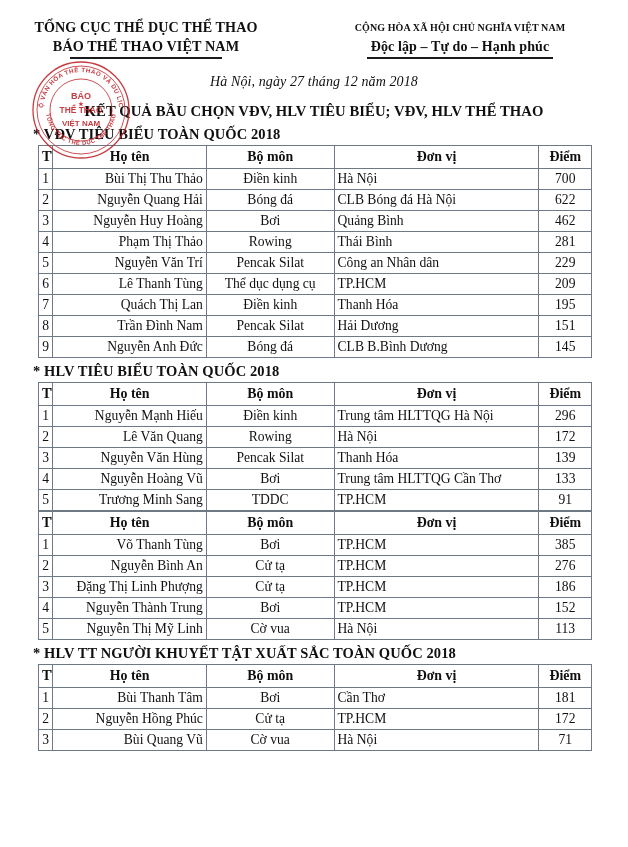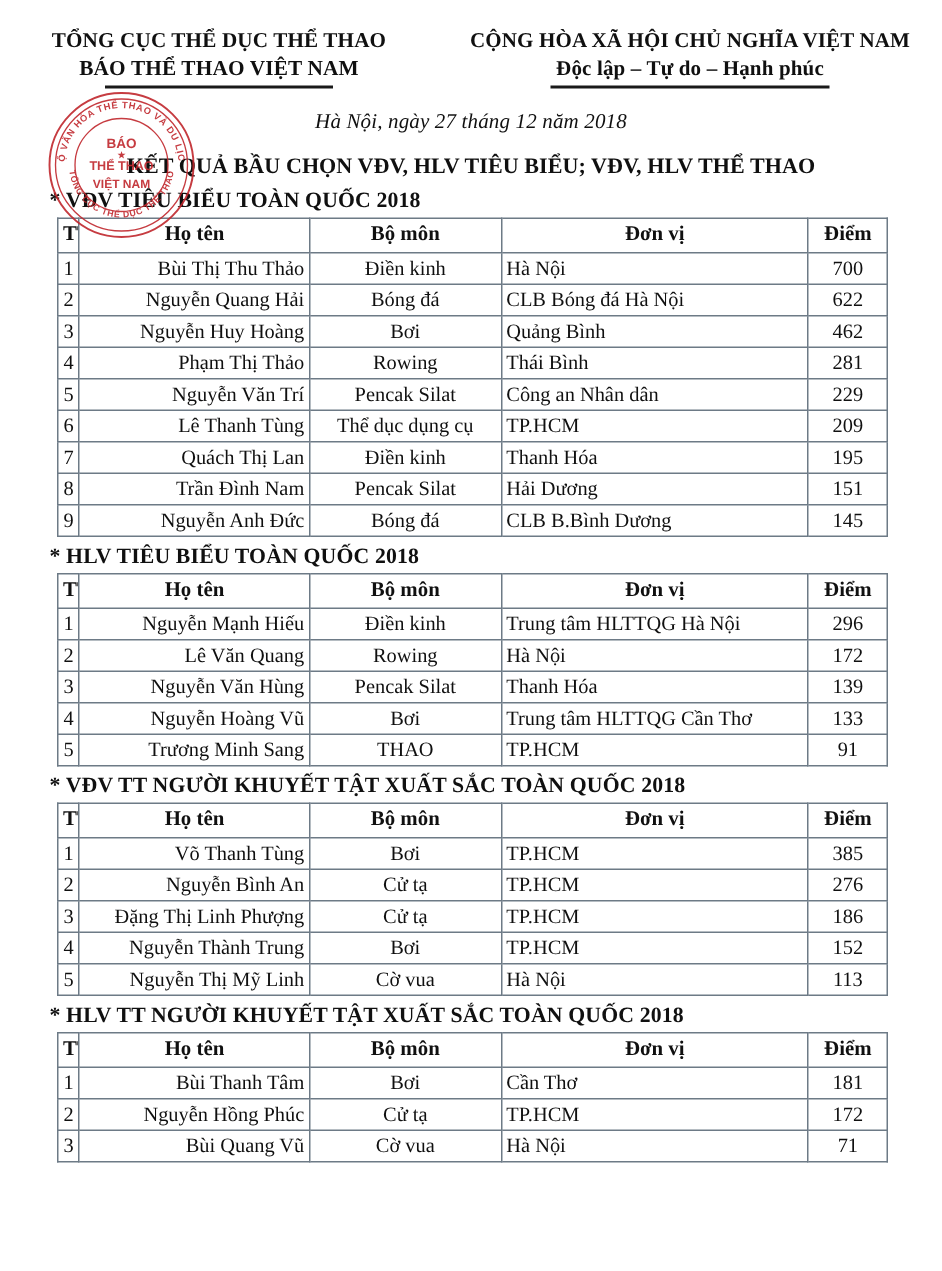--- a/index.html
+++ b/index.html
@@ -32,21 +32,21 @@
     text-align: center;
   }
   .hdr-line {
     font-weight: bold;
     font-size: 14.2px;
     letter-spacing: 0.1px;
     line-height: 19px;
     white-space: nowrap;
   }
   .hdr-line.l1 { font-size: 14.1px; }
-  .hdr-line.r1 { font-size: 14px; }
+  .hdr-line.r1 { font-size: 10px; }
   .hdr-line.r2 { font-size: 14px; }
   .rule {
     height: 1.6px;
     background: #1a1a1a;
     margin: 1px auto 0 auto;
   }
   .rule-left  { width: 152px; }
   .rule-right { width: 186px; }
 
   .date-line {
@@ -285,27 +285,26 @@
         <tr>
           <td class="c-tt">4</td>
           <td class="c-name">Nguyễn Hoàng Vũ</td>
           <td class="c-sport">Bơi</td>
           <td class="c-unit">Trung tâm HLTTQG Cần Thơ</td>
           <td class="c-score">133</td>
         </tr>
         <tr>
           <td class="c-tt">5</td>
           <td class="c-name">Trương Minh Sang</td>
-          <td class="c-sport">THAO</td>
+          <td class="c-sport">TDDC</td>
           <td class="c-unit">TP.HCM</td>
           <td class="c-score">91</td>
         </tr>
       </tbody>
     </table>
-    <div class="section-heading">* VĐV TT NGƯỜI KHUYẾT TẬT XUẤT SẮC TOÀN QUỐC 2018</div>
     <table class="result-table">
       <thead>
         <tr>
           <th class="c-tt">TT</th>
           <th class="c-name">Họ tên</th>
           <th class="c-sport">Bộ môn</th>
           <th class="c-unit">Đơn vị</th>
           <th class="c-score">Điểm</th>
         </tr>
       </thead>

